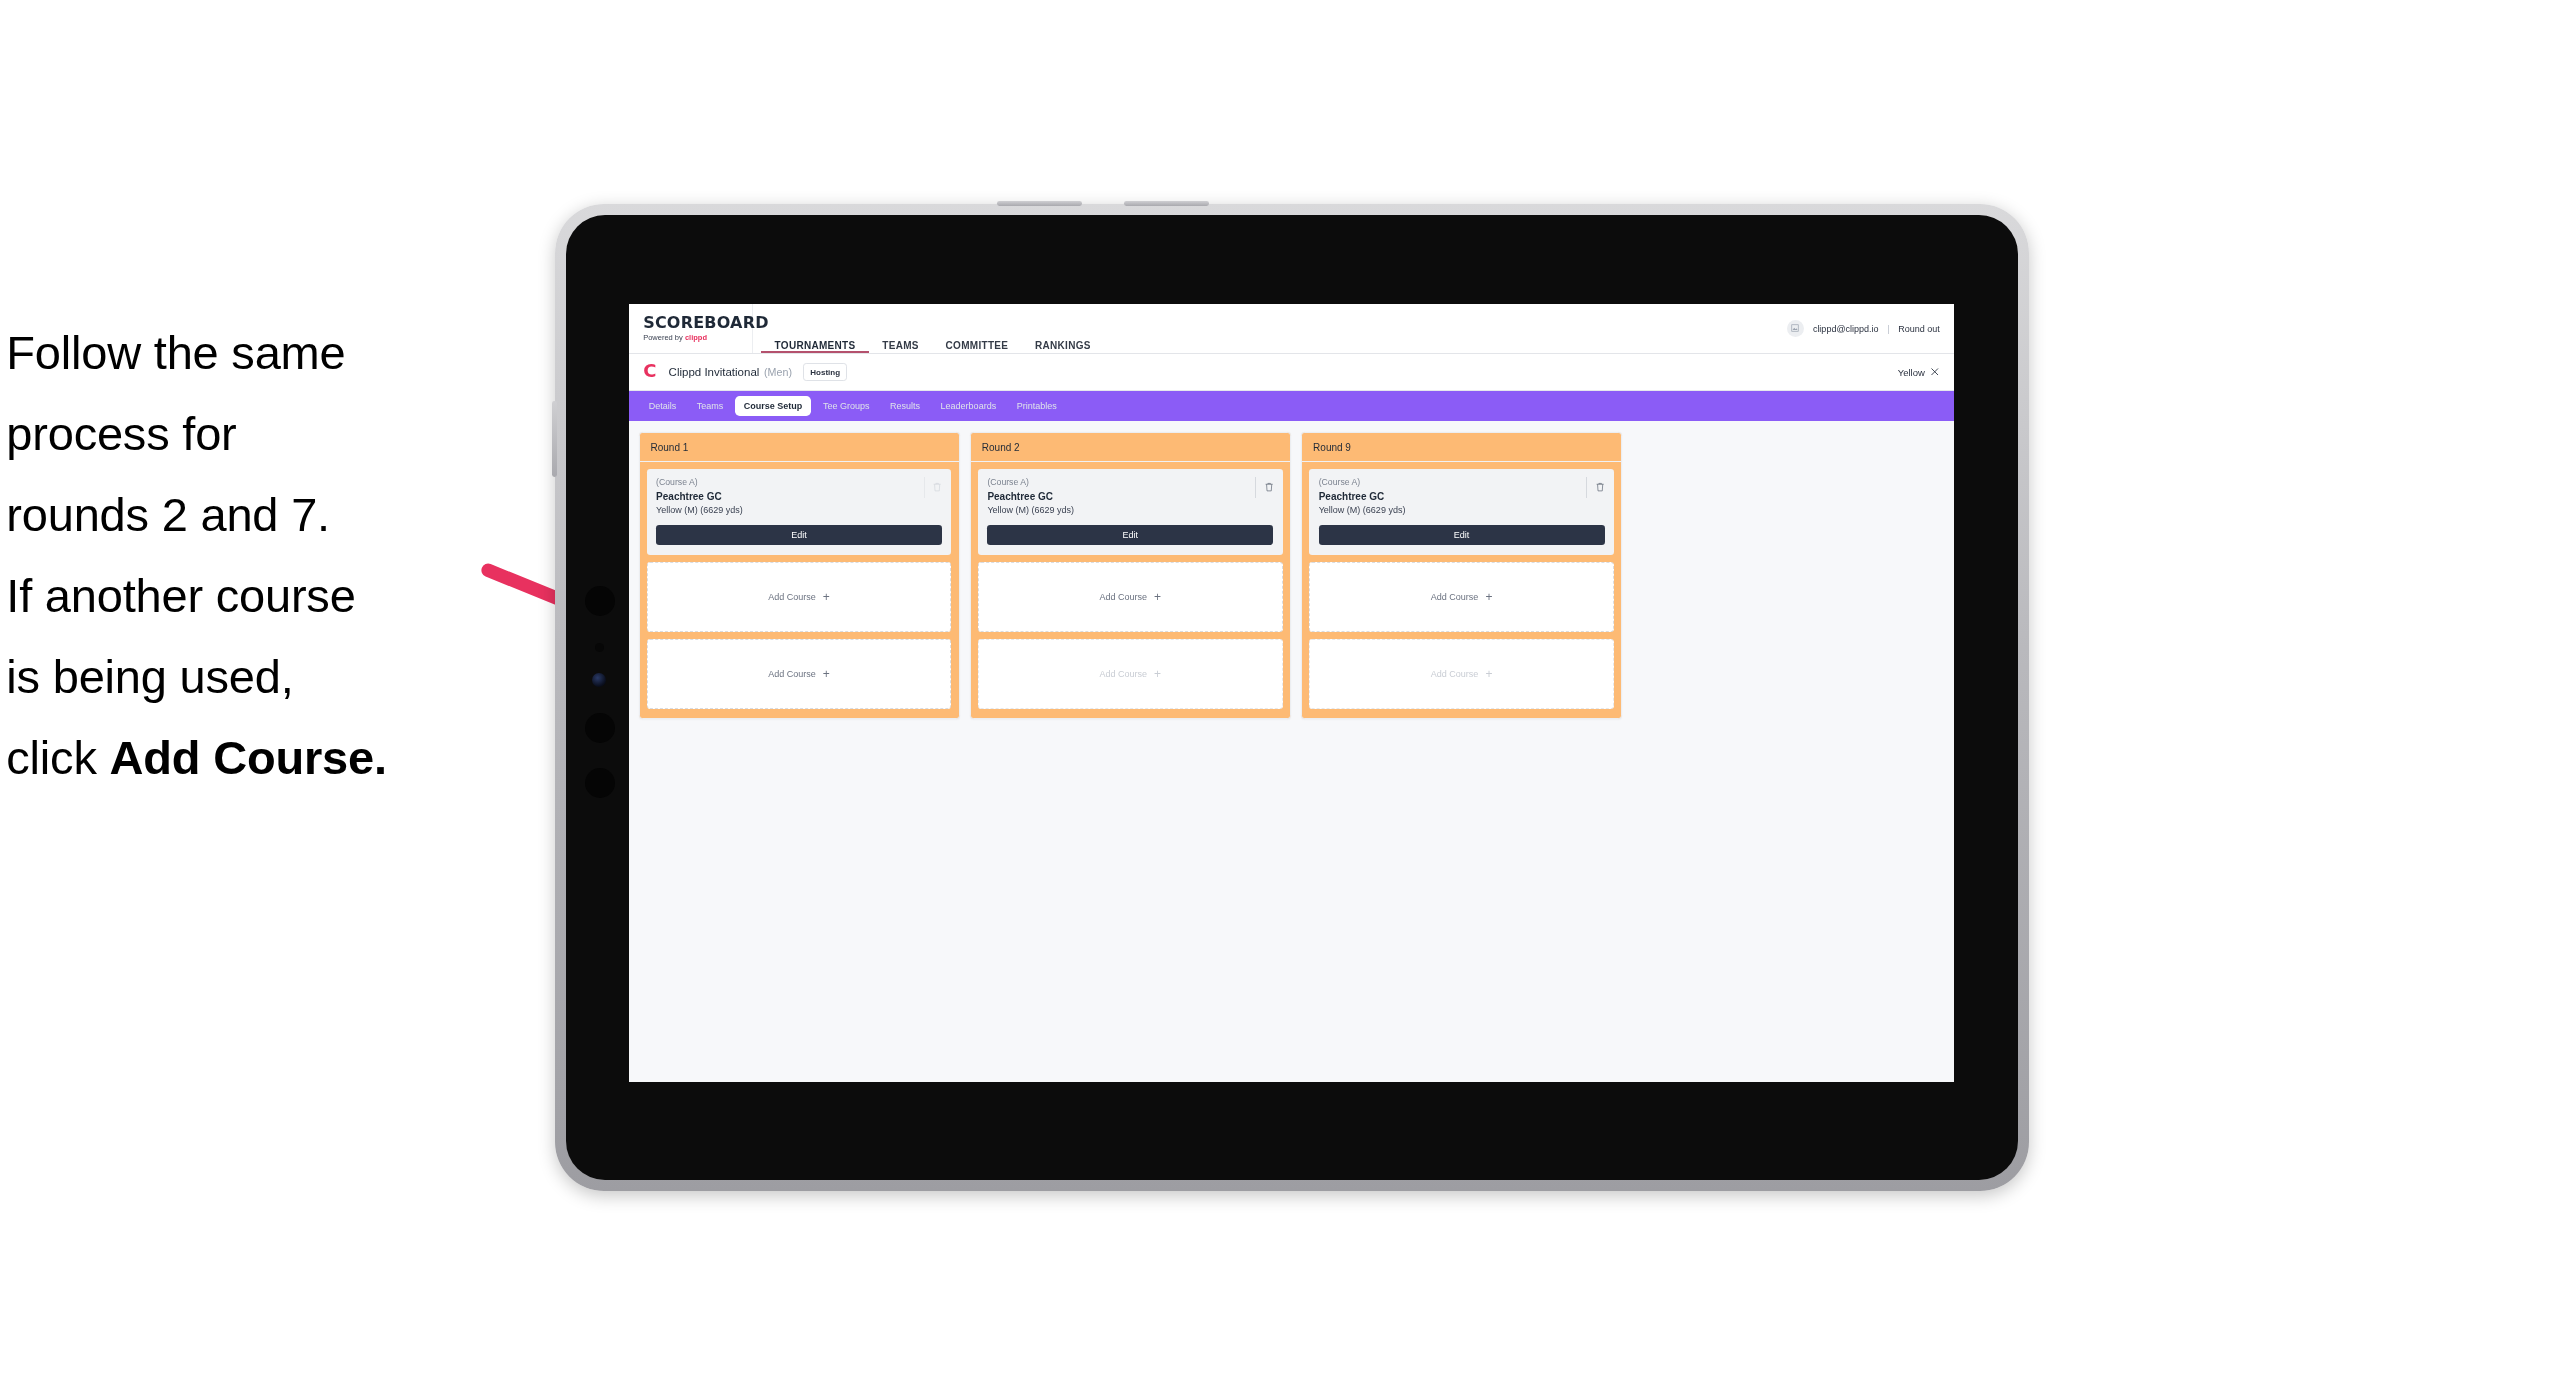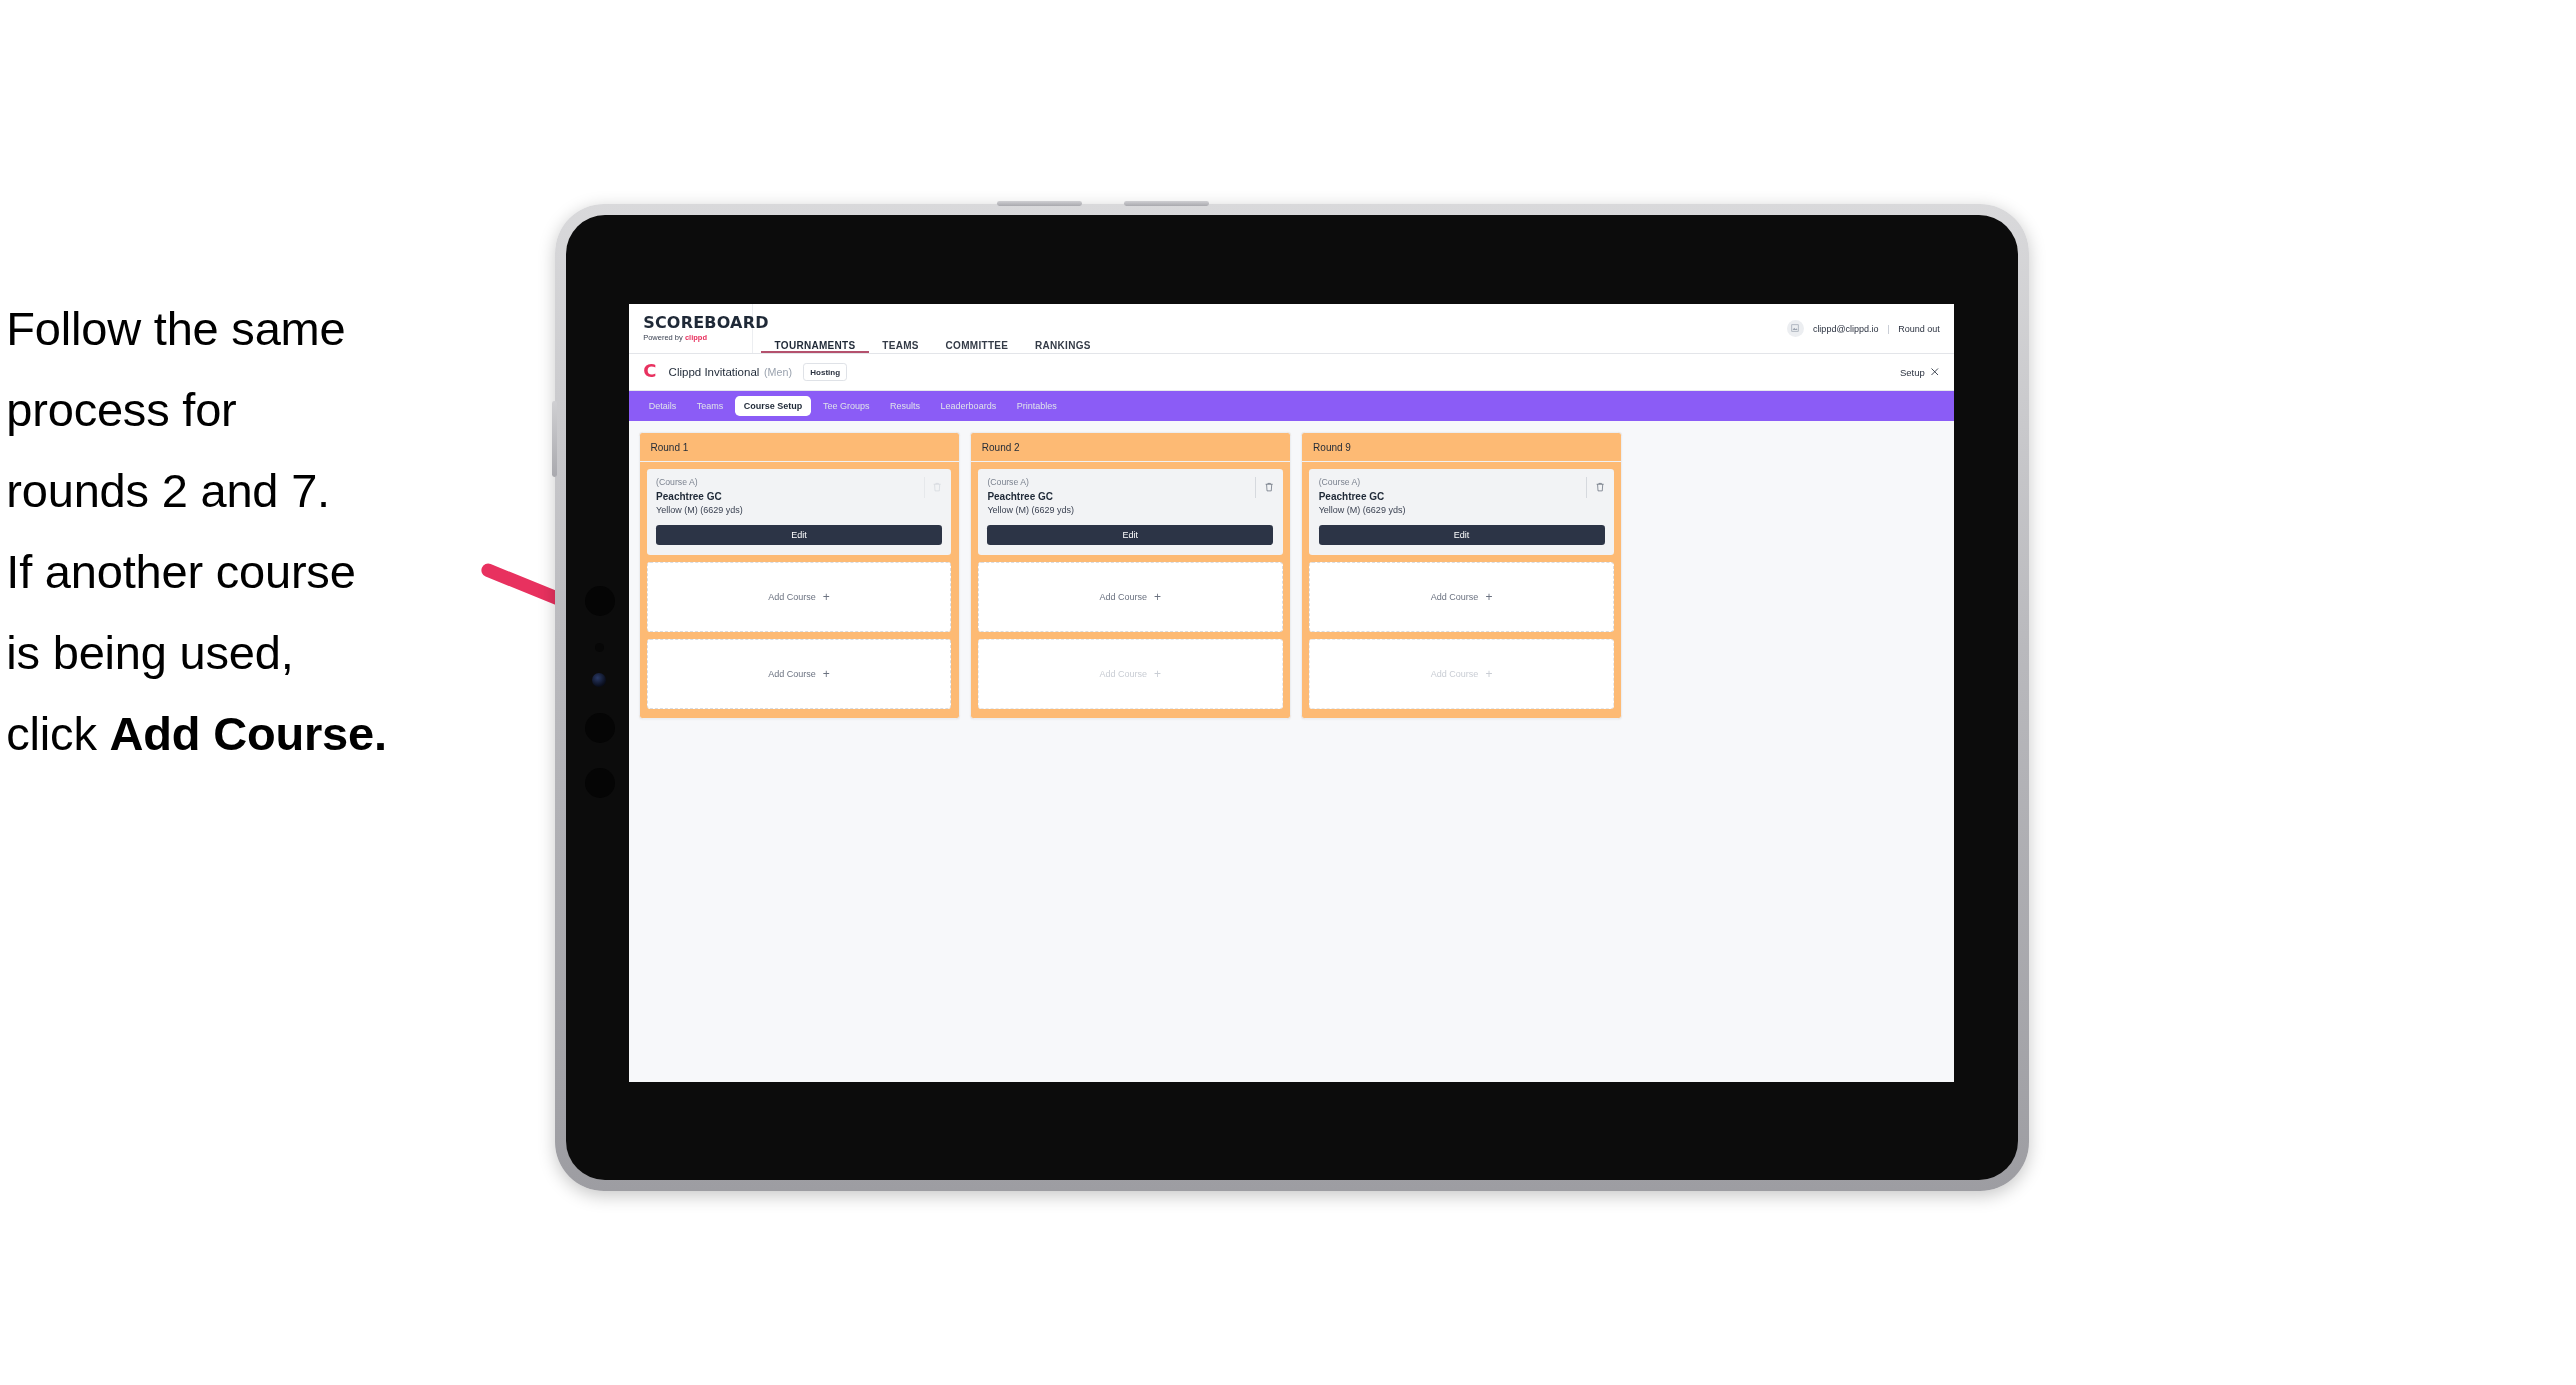--- a/index.html
+++ b/index.html
@@ -12,21 +12,21 @@
     height: 1386px;
     position: relative;
     overflow: hidden;
     font-family: "Liberation Sans", sans-serif;
   }
 
   
   #annotation {
     position: absolute;
     left: 6.3px;
-    top: 288px;
+    top: 312px;
     width: 505px;
   }
   #annotation .line {
     font-size: 47px;
     line-height: 81px;
     color: #000000;
     white-space: nowrap;
     letter-spacing: -0.2px;
   }
   #annotation .line b { font-weight: 700; }
@@ -369,21 +369,21 @@
       <span id="sign-out">Round out</span>
     </div>
   </div>
 
   <div id="sub-header">
     <div id="tournament-logo">C</div>
     <div id="tournament-name">Clippd Invitational</div>
     <div id="tournament-gender">(Men)</div>
     <div id="hosting-badge">Hosting</div>
     <div id="cancel-button">
-      <span>Setup</span>
+      <span>Yellow</span>
       <svg width="9.5" height="9.5" viewBox="0 0 16 16">
         <path d="M2.5 2.5 L13.5 13.5 M13.5 2.5 L2.5 13.5" stroke="#2b3240" stroke-width="1.5" fill="none"></path>
       </svg>
     </div>
   </div>
 
   <div id="tab-bar">
     <div class="tab-item">Details</div>
     <div class="tab-item">Teams</div>
     <div class="tab-item active">Course Setup</div>

